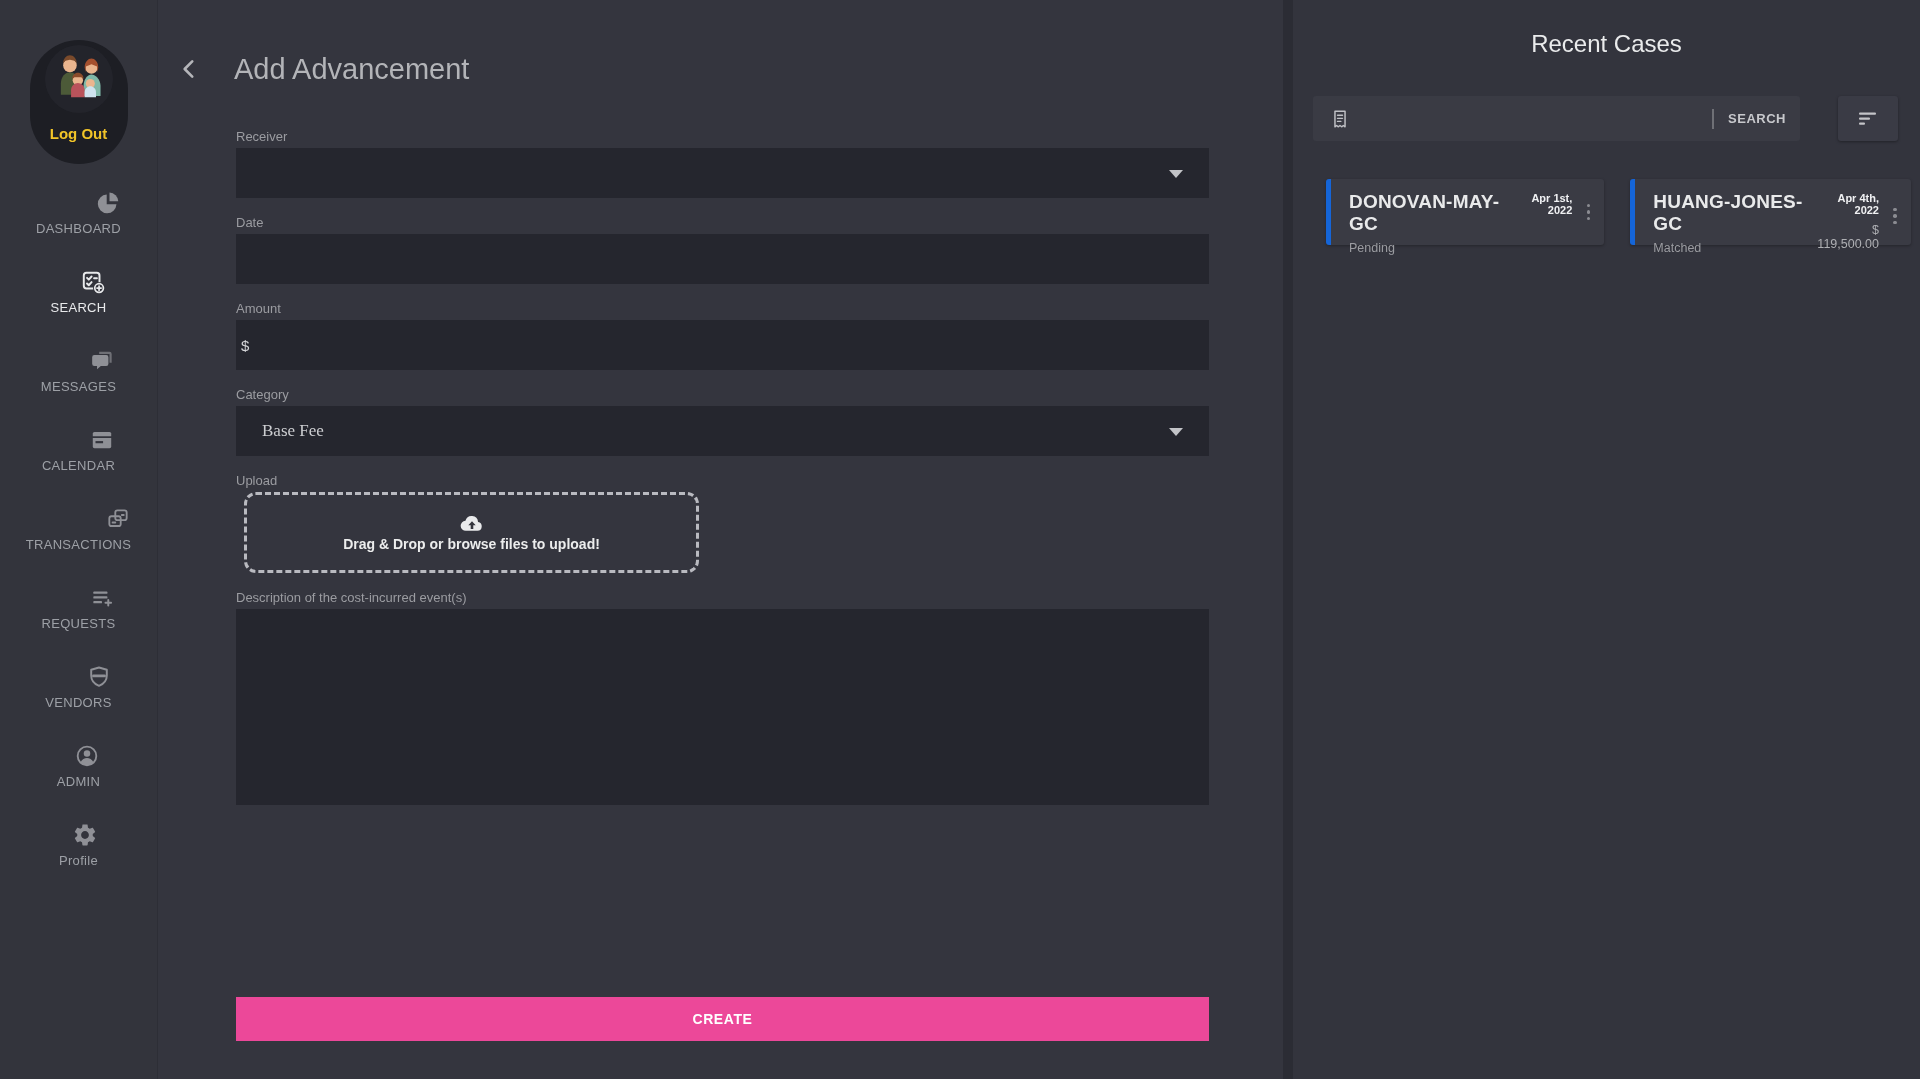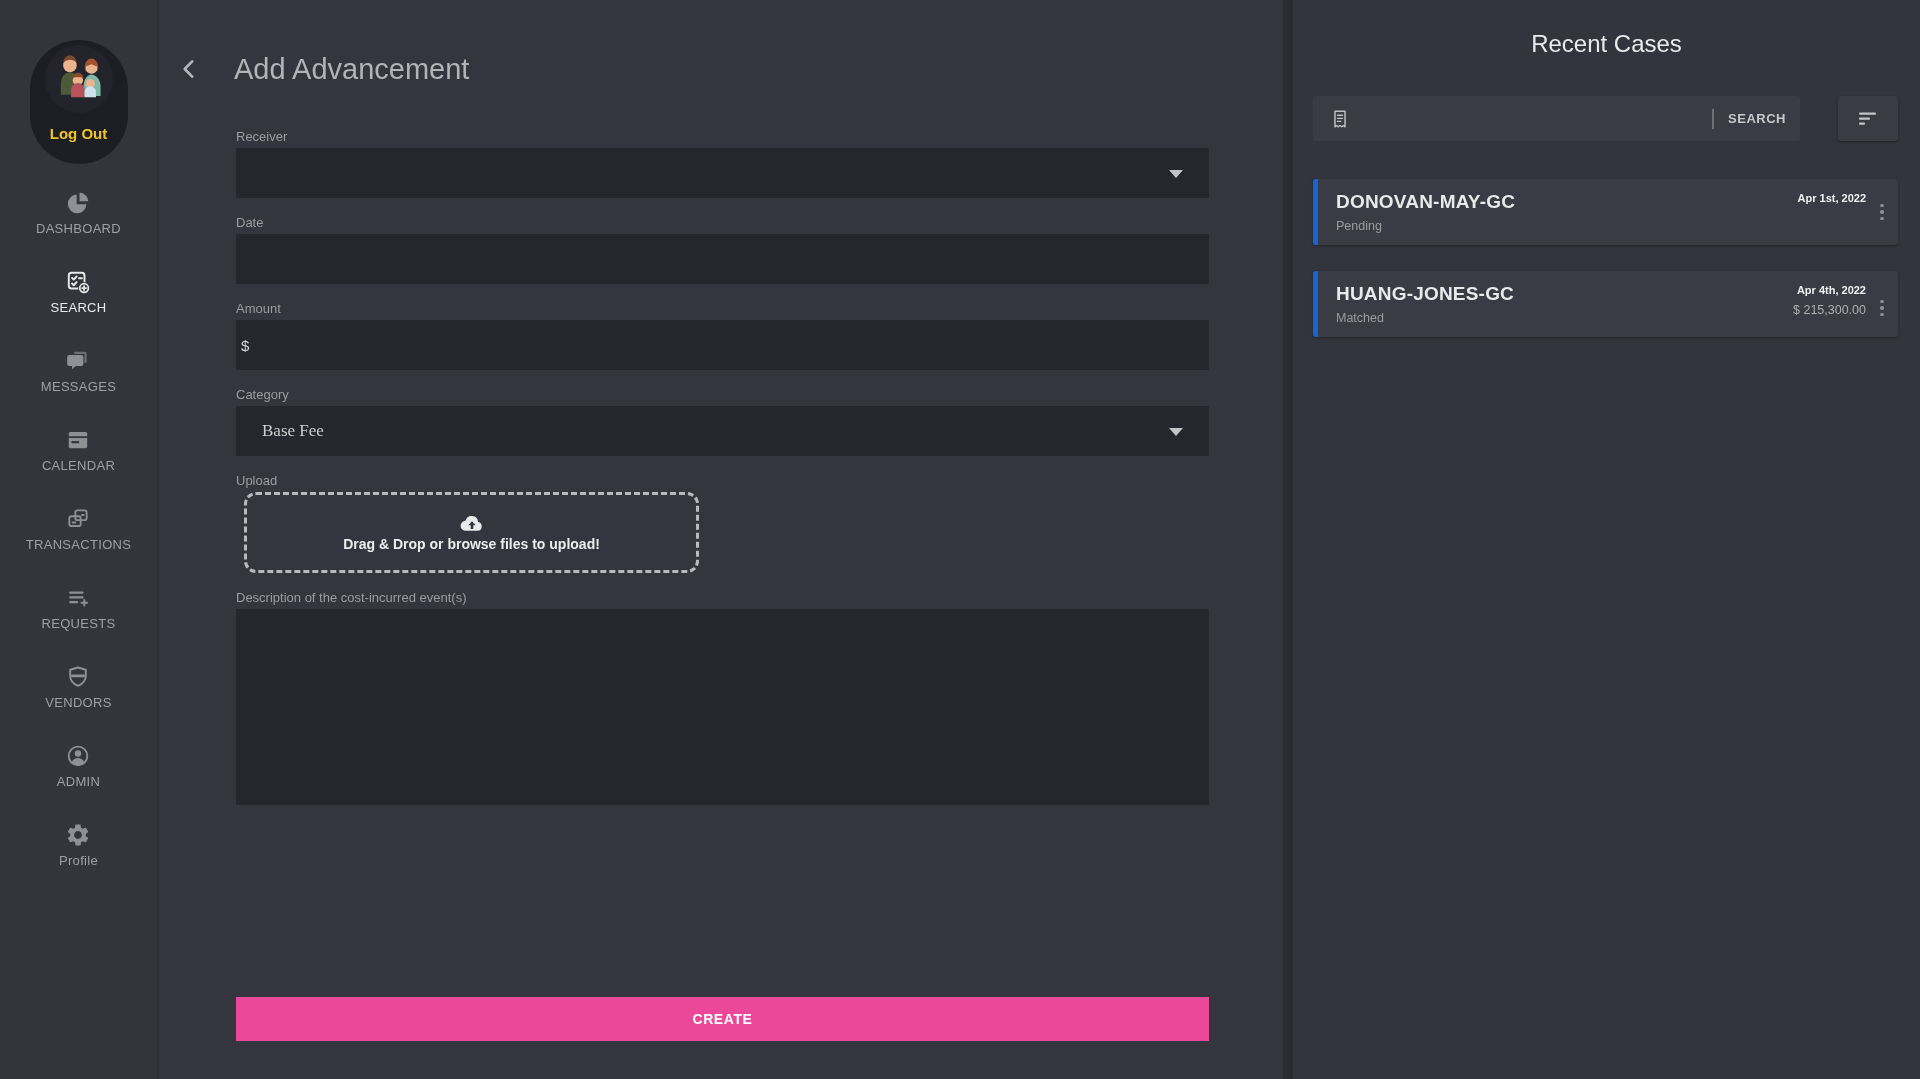--- a/index.html
+++ b/index.html
@@ -20,21 +20,21 @@
     margin-top:40px; width:98px; height:124px; border-radius:50px;
     background:#1d1e24; display:flex; flex-direction:column; align-items:center;
     cursor:pointer;
   }
   .avatar-circle {
     margin-top:5px; width:68px; height:68px; border-radius:50%;
     background:#23242b; overflow:hidden; display:flex; align-items:center; justify-content:center;
   }
   .logout-label { margin-top:12px; color:#f1c428; font-weight:bold; font-size:15px; }
   .nav { display:flex; flex-direction:column; align-items:center; gap:33px; margin-top:26px; }
-  .nav-item { display:flex; flex-direction:column; align-items:center; gap:5px; cursor:pointer; }
+  .nav-item { display:flex; flex-direction:column; align-items:flex-end; gap:5px; cursor:pointer; }
   .nav-item .ic { width:26px; height:26px; display:block; }
   .nav-label { font-size:13px; color:#9da0a6; letter-spacing:0.3px; }
   .nav-item.active .nav-label { color:#e8e9eb; }
 
   
   .main { flex:1; position:relative; background:#34353e; }
   .main-header { position:absolute; top:28px; left:14px; display:flex; align-items:center;margin-top:24px; }
   .back-btn { width:34px; height:34px; display:flex; align-items:center; justify-content:center; cursor:pointer; }
   .page-title { margin-left:28px; font-size:29px; color:#b3b4b8; font-weight:400; }
 
@@ -93,21 +93,21 @@
   .search-divider { width:2px; height:20px; background:#6f7076; margin-right:14px; }
   .search-btn {
     background:none; border:none; color:#c7c8cc; font-weight:bold; font-size:13px;
     letter-spacing:0.5px; cursor:pointer; font-family:"Liberation Sans", sans-serif;
   }
   .sort-btn {
     margin-left:auto; width:60px; height:45px; background:#3a3b45; border:none; border-radius:3px;
     display:flex; align-items:center; justify-content:center; cursor:pointer;
     box-shadow:0 1px 3px rgba(0,0,0,0.35);
   }
-  .cards { position:absolute; top:179px; left:20px; width:585px; display:flex; flex-direction:column; gap:26px; }
+  .cards { position:absolute; top:179px; left:33px; width:585px; display:flex; flex-direction:row; gap:26px; }
   .case-card {
     height:66px; background:#3a3b44; border-left:5px solid #1565d8; border-radius:3px;
     position:relative; display:flex; cursor:pointer; box-shadow:0 1px 3px rgba(0,0,0,0.3);
   }
   .card-left { padding:12px 0 0 18px; }
   .card-title { font-size:19px; font-weight:bold; color:#e9eaeb; letter-spacing:0.2px; }
   .card-status { font-size:12.5px; color:#9b9ca1; margin-top:6px; }
   .card-right { margin-left:auto; padding:13px 32px 0 0; text-align:right; }
   .card-date { font-size:11px; font-weight:bold; color:#f0f1f3; }
   .card-amount { font-size:12.5px; color:#aeafb3; margin-top:7px; }
@@ -335,21 +335,21 @@
           </div>
       </div>
 
       <div class="case-card">
         <div class="card-left">
           <div class="card-title">HUANG-JONES-GC</div>
           <div class="card-status">Matched</div>
         </div>
         <div class="card-right">
           <div class="card-date">Apr 4th, 2022</div>
-          <div class="card-amount">$ 215,300.00</div>
+          <div class="card-amount">$ 119,500.00</div>
         </div>
         <div class="kebab" style="top:22px">
             <i></i>
             <i></i>
             <i></i>
           </div>
       </div>
 
     </div>
   </div>

